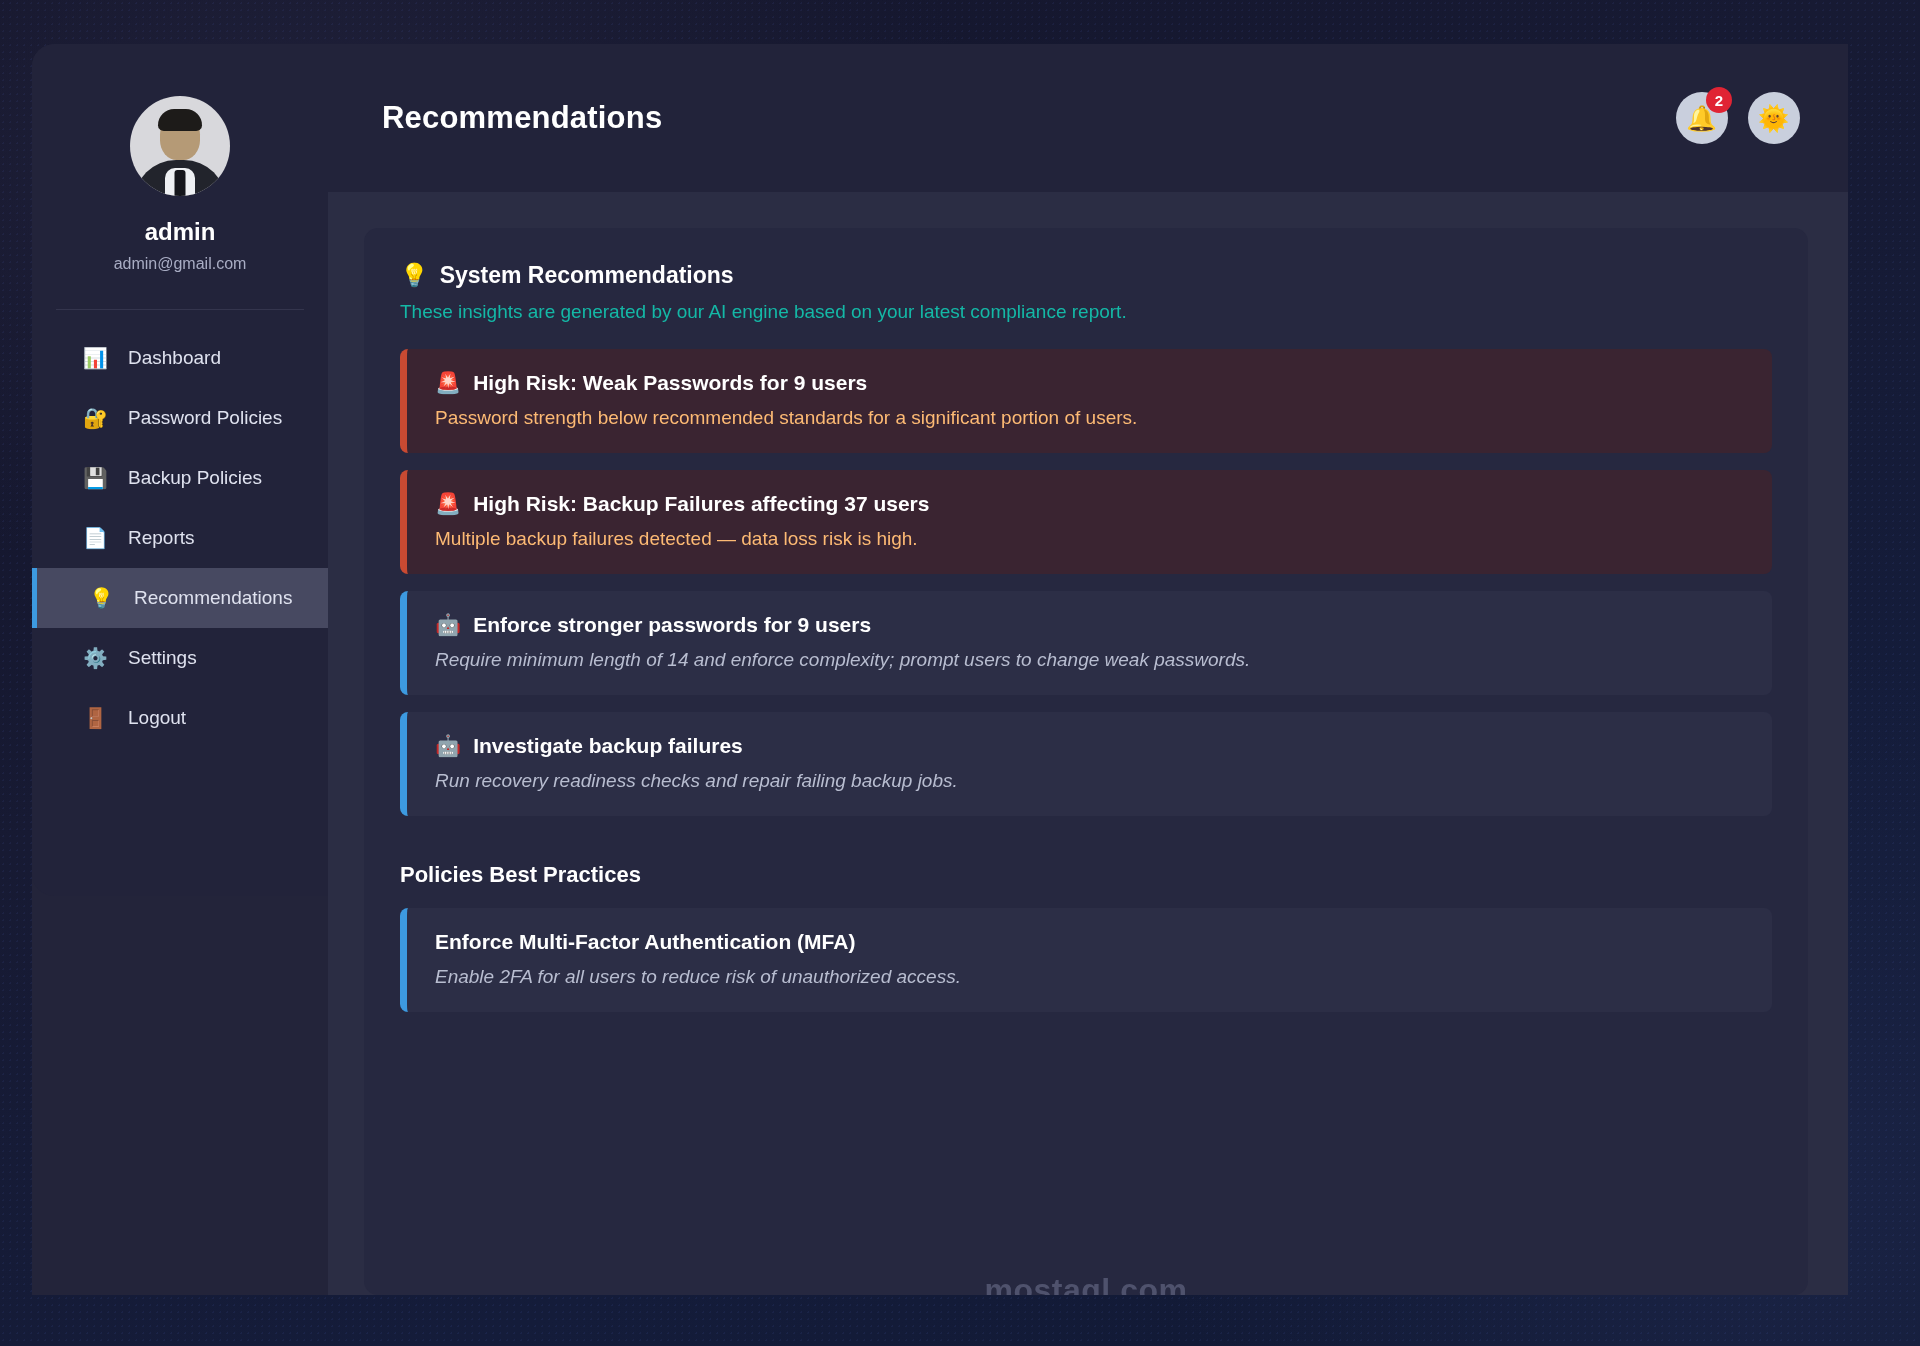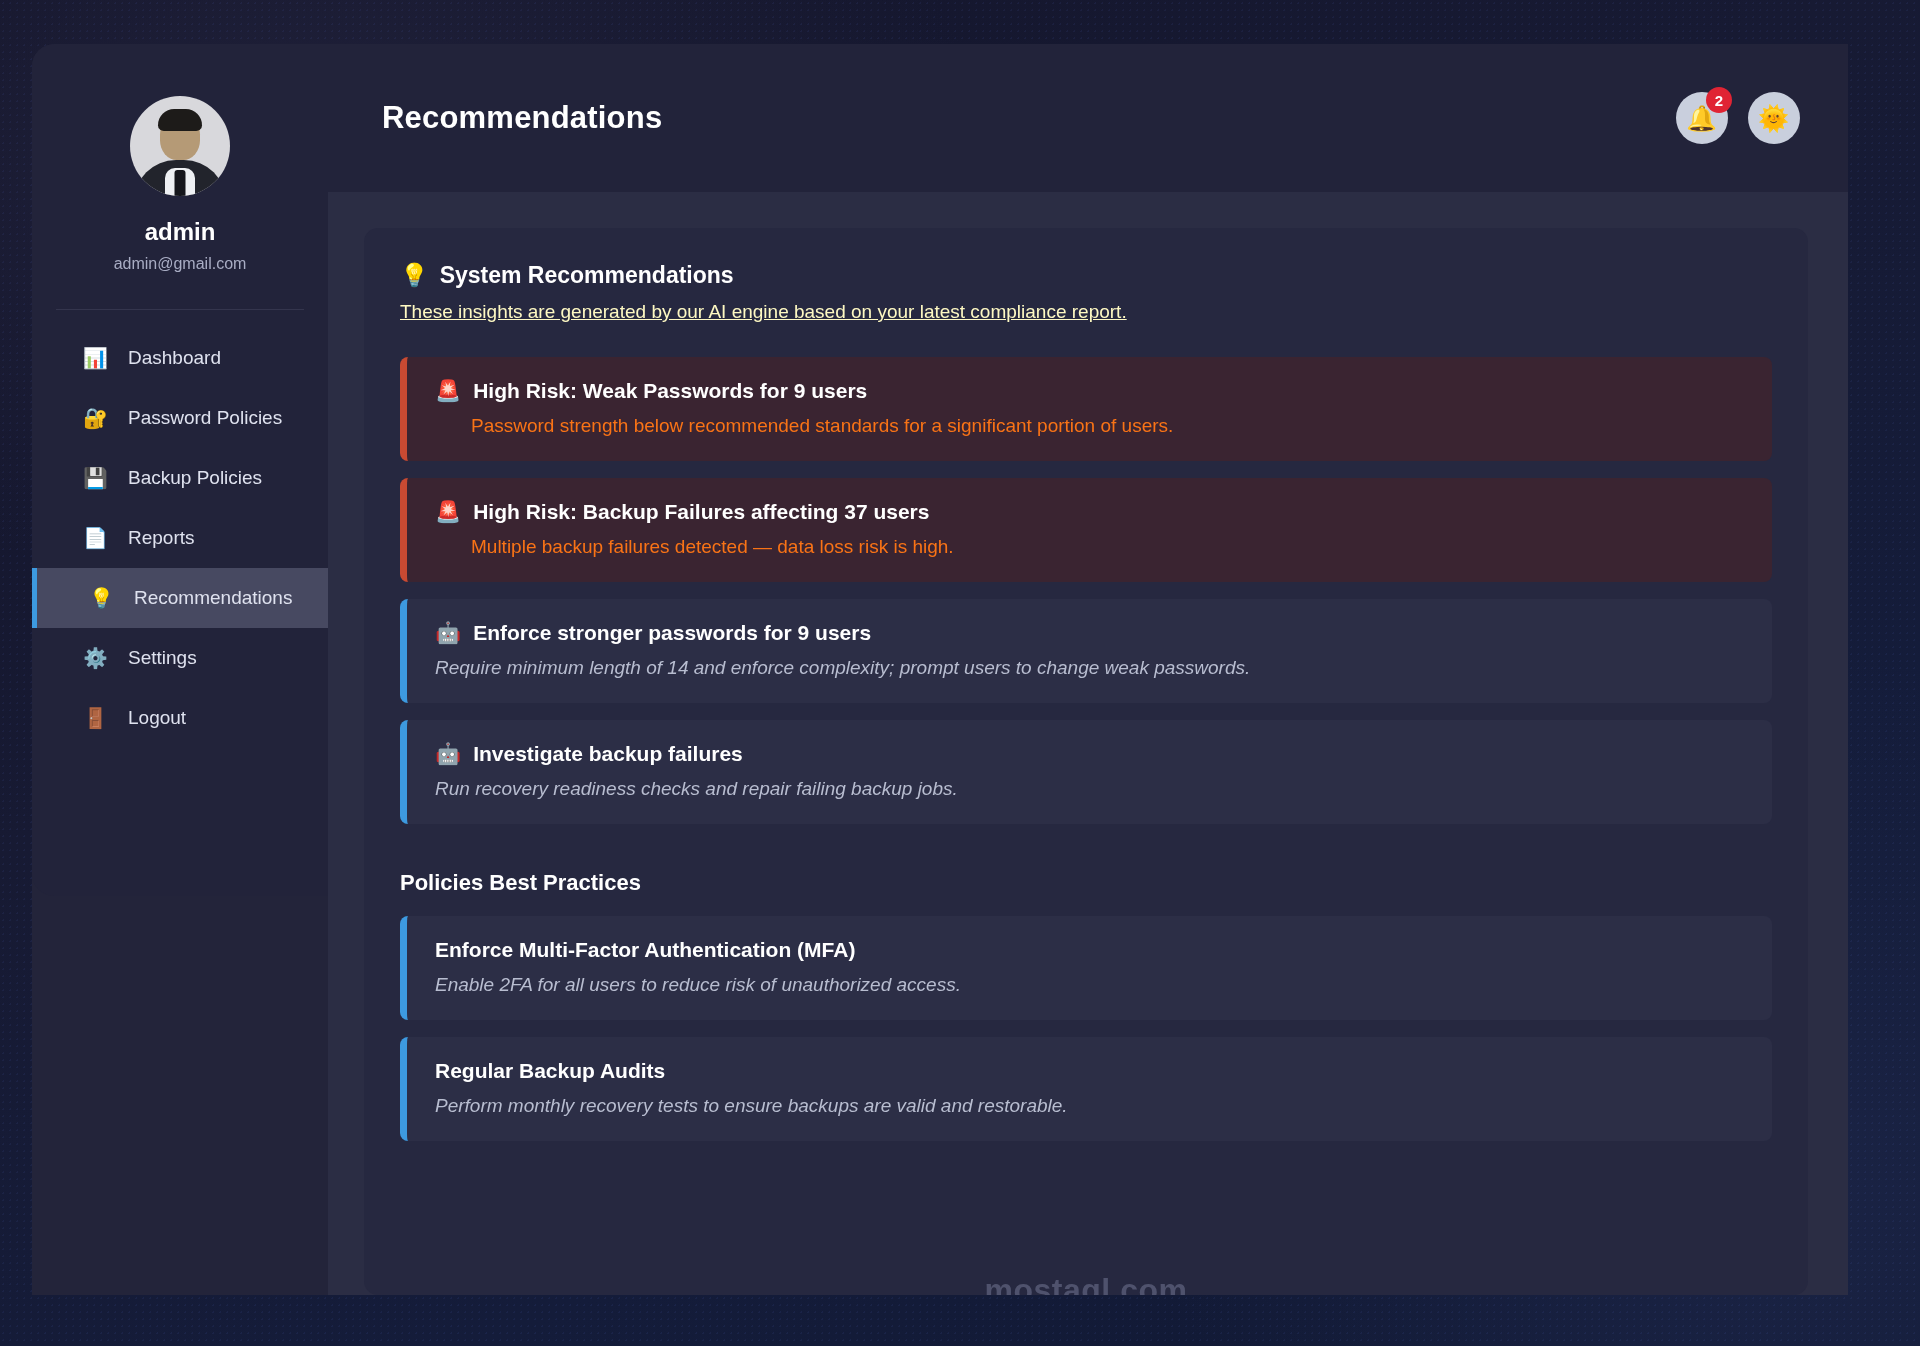--- a/index.html
+++ b/index.html
@@ -173,37 +173,37 @@
     border-radius: 14px;
     padding: 34px 36px 40px 36px;
     height: 100%;
     position: relative;
   }
 
   .section-title {
     color: #ffffff; font-size: 23px; font-weight: bold;
     display: flex; align-items: center; gap: 11px; margin-bottom: 12px;
   }
-  .section-sub { color: #fef9c3; font-size: 19px; margin-bottom: 34px; text-decoration: underline; }
+  .section-sub { color: #14b8a6; font-size: 19px; margin-bottom: 26px; }
 
   .rec-list { display: flex; flex-direction: column; gap: 17px; }
 
   .rec-card {
     border-radius: 8px;
     padding: 22px 26px 24px 28px;
     border-left: 7px solid transparent;
   }
   .rec-card.risk   { background: #3a2431; border-left-color: #c94a32; }
   .rec-card.info   { background: #2c2e46; border-left-color: #3d9ae0; }
 
   .rec-title {
     font-size: 21px; font-weight: bold; color: #ffffff;
     display: flex; align-items: center; gap: 12px; margin-bottom: 12px;
   }
-  .rec-card.risk .rec-desc { color: #f97316; margin-left: 36px; }
+  .rec-card.risk .rec-desc { color: #fdba74; }
   .rec-card.info .rec-desc { color: #b8bdd0; font-style: italic; }
   .rec-desc { font-size: 19px; }
 
   .subsection-title {
     color: #ffffff; font-size: 22px; font-weight: bold;
     margin: 46px 0 20px 0;
   }
 
   
   .watermark {
@@ -347,26 +347,20 @@
 
           <div class="rec-list">
 
             <div class="rec-card info">
               <div class="rec-title">
                 <span>Enforce Multi-Factor Authentication (MFA)</span>
               </div>
               <div class="rec-desc">Enable 2FA for all users to reduce risk of unauthorized access.</div>
             </div>
 
-            <div class="rec-card info">
-              <div class="rec-title">
-                <span>Regular Backup Audits</span>
-              </div>
-              <div class="rec-desc">Perform monthly recovery tests to ensure backups are valid and restorable.</div>
-            </div>
 
           </div>
 
           <div class="watermark">
             <div class="wm-en">mostaql.com</div>
           </div>
 
         </div>
       </div>
 

